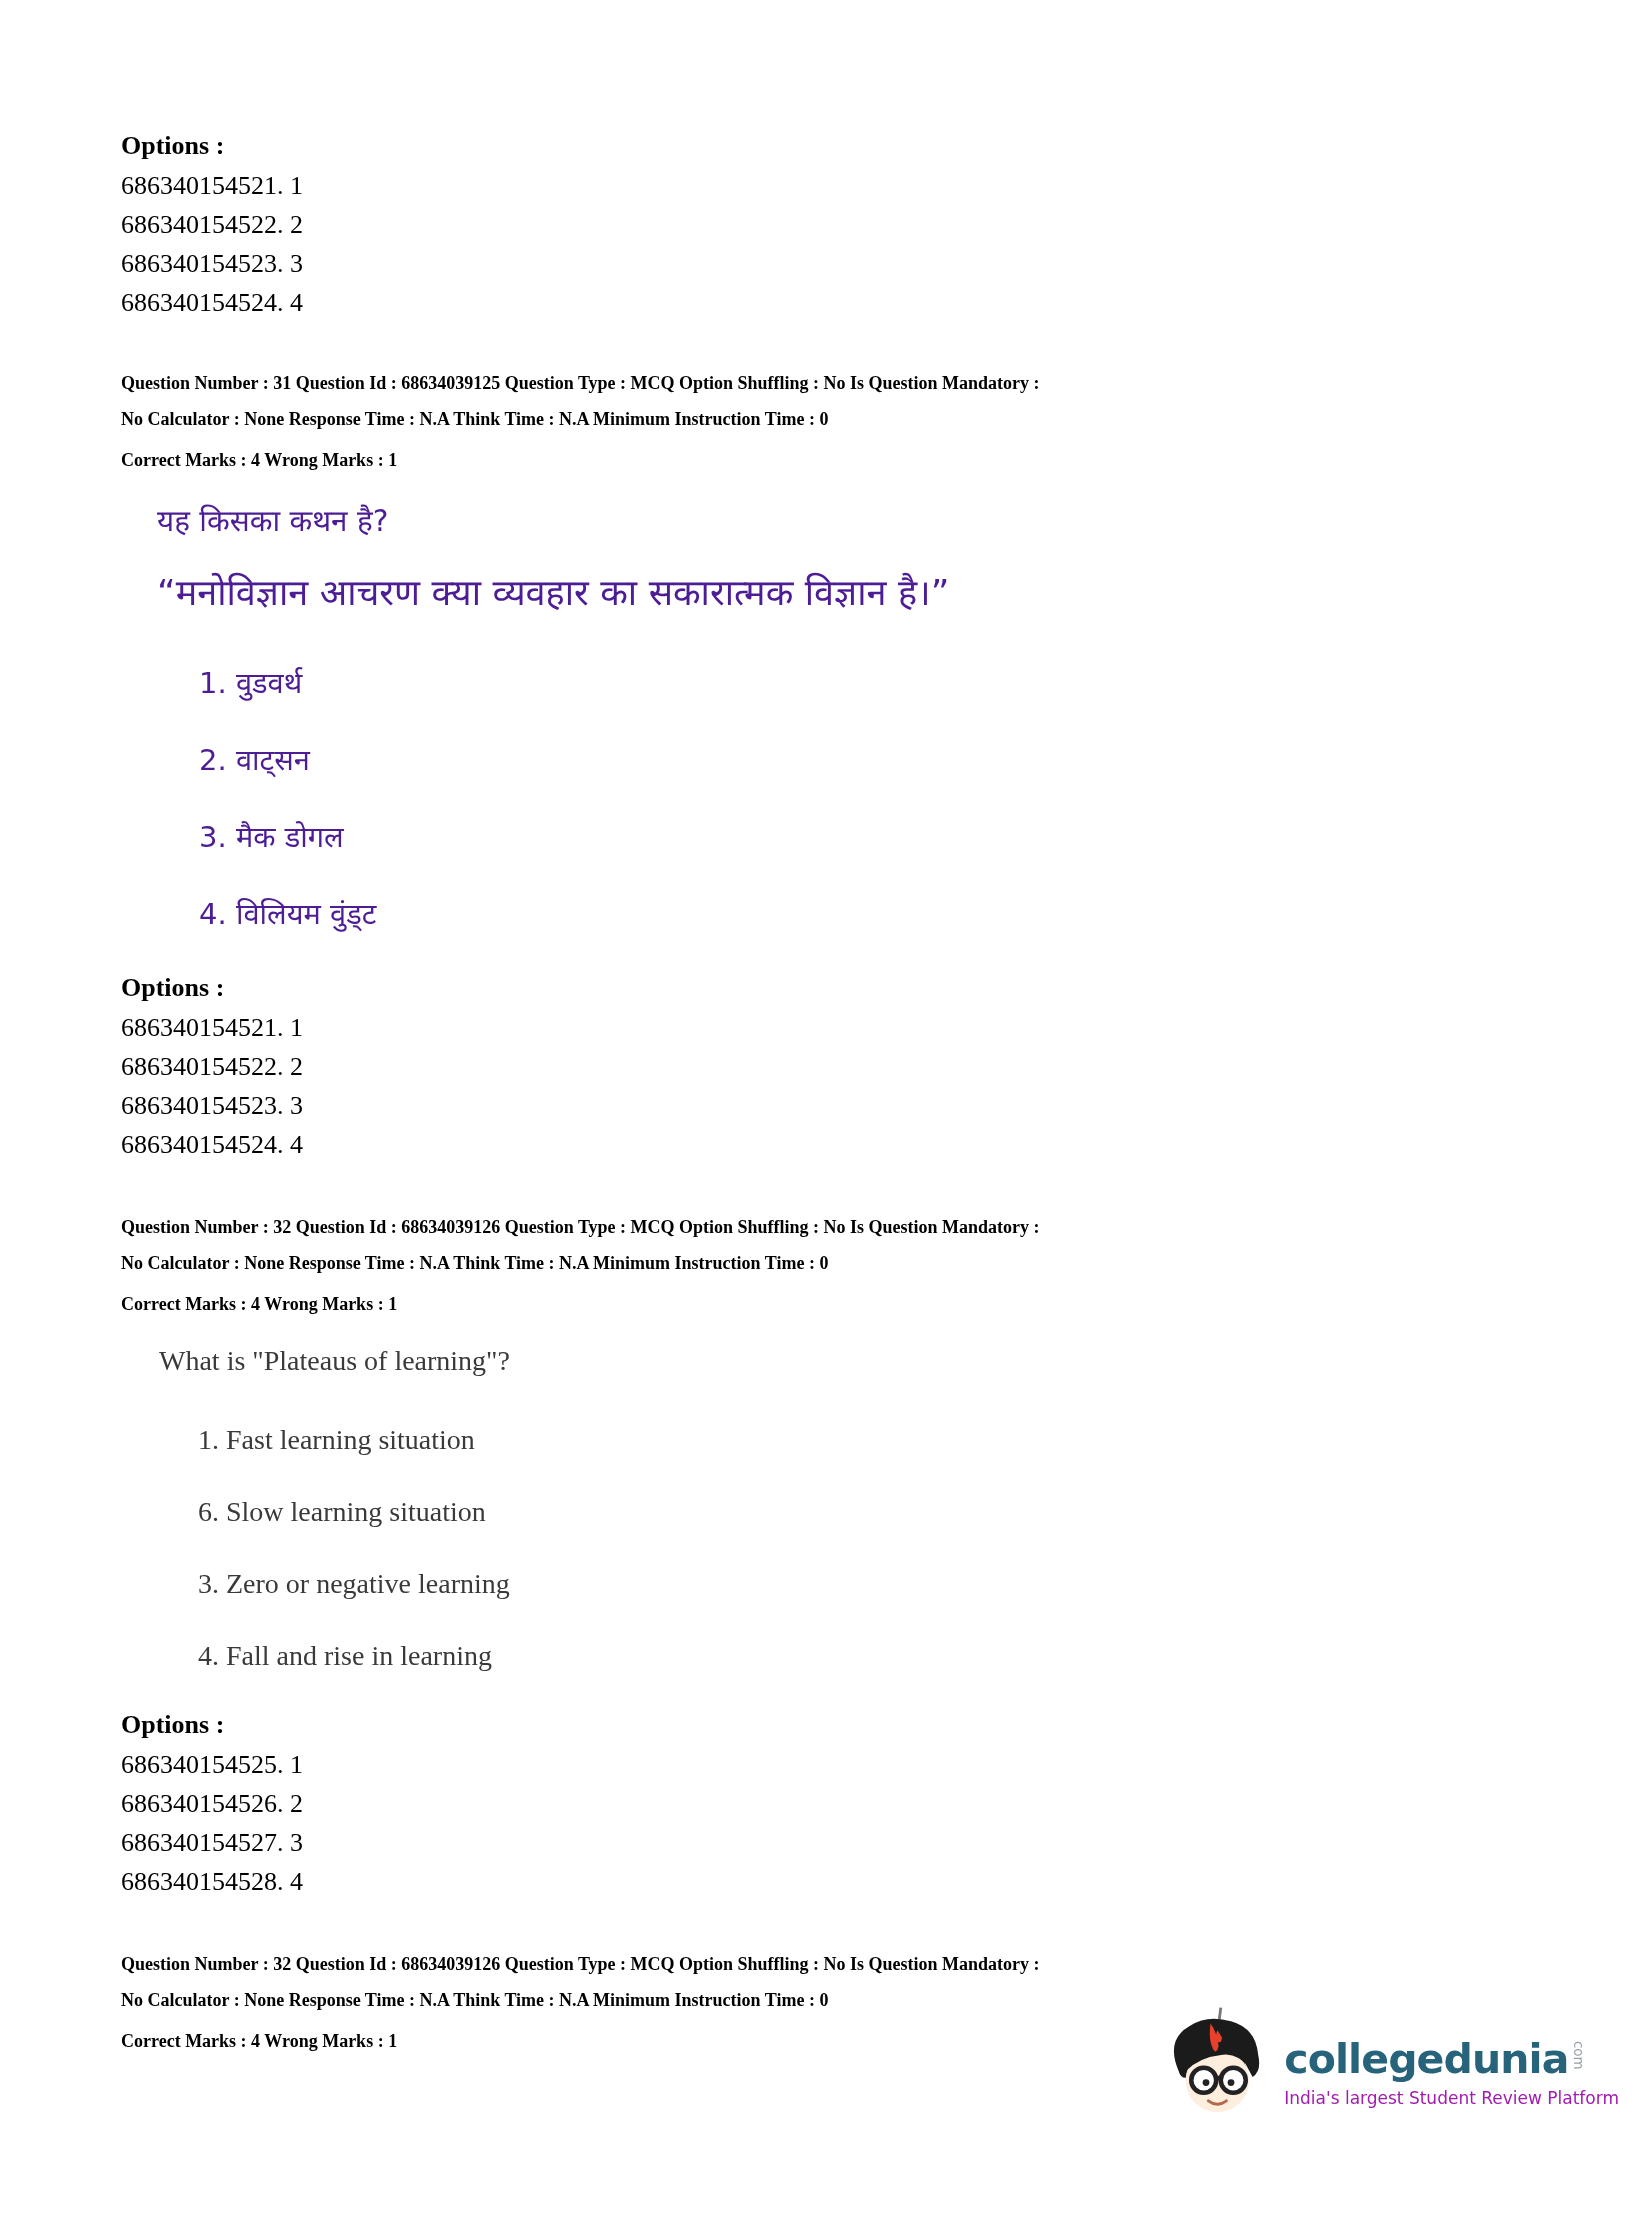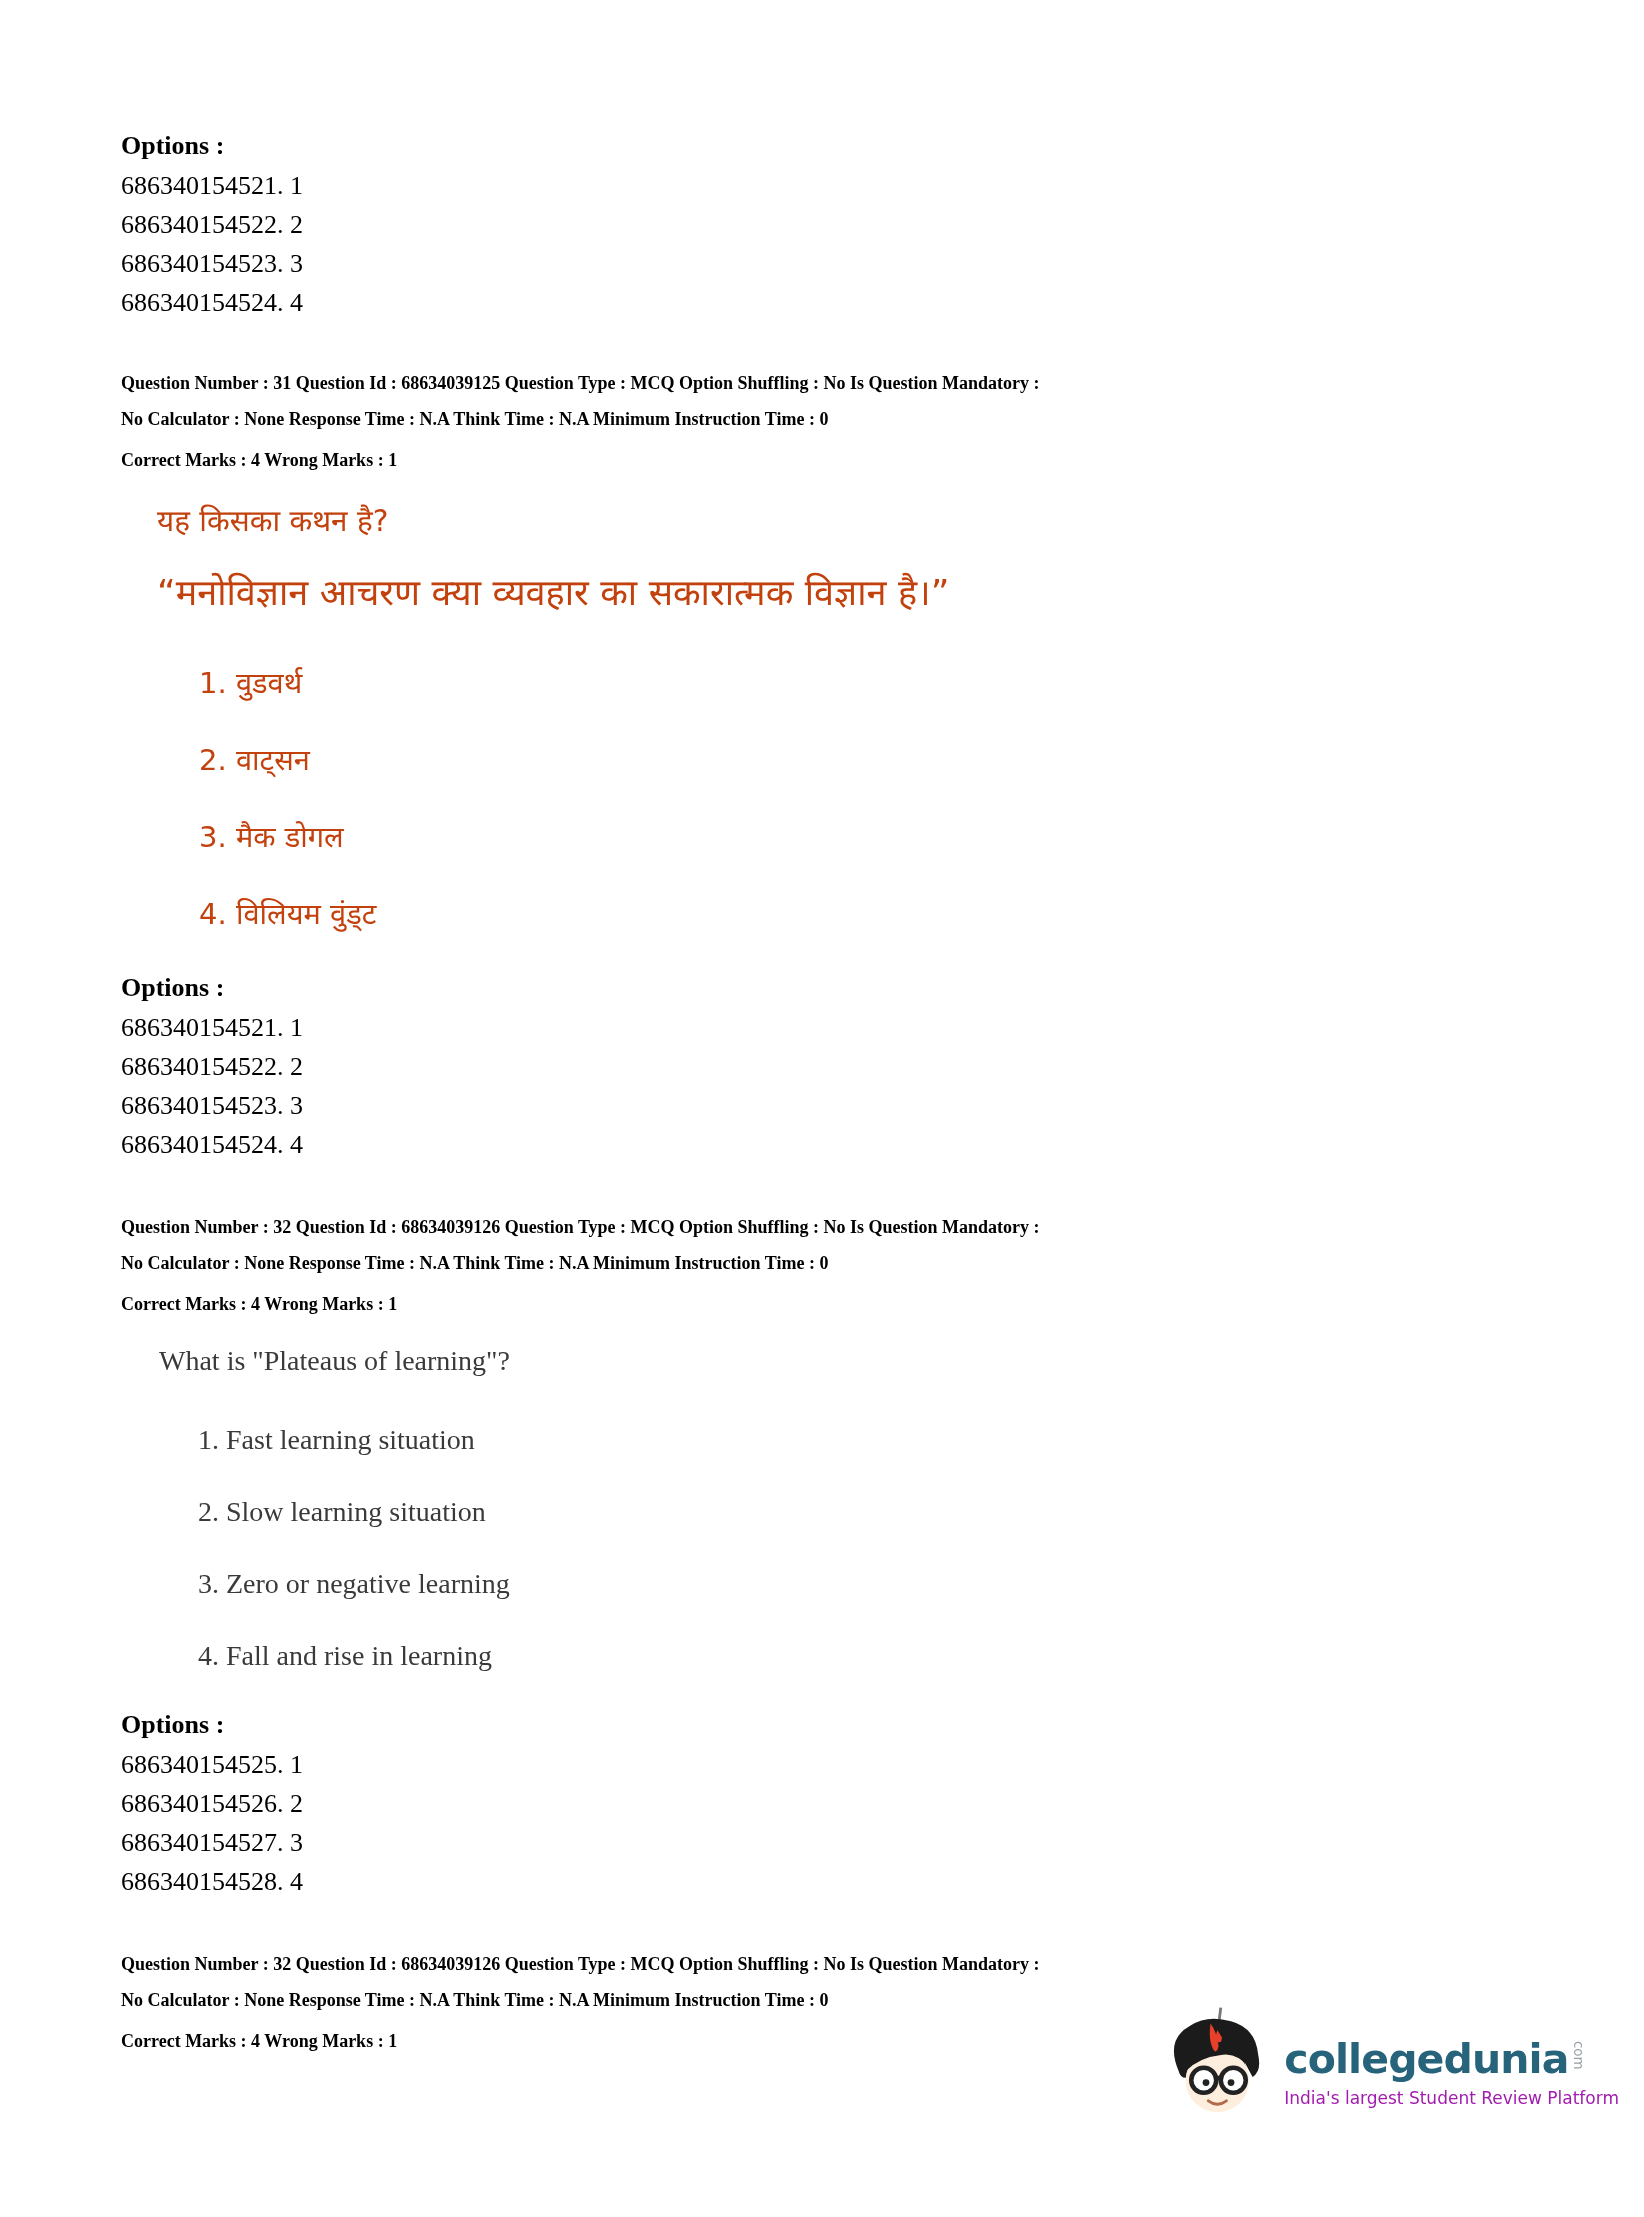--- a/index.html
+++ b/index.html
@@ -7,21 +7,21 @@
   .page {
     position:relative; width:1644px; height:2167px; background:#ffffff; overflow:hidden;
     font-family:"Liberation Serif","DejaVu Serif",serif; color:#000000;
   }
   .blk { position:absolute; }
   .options-label { font-weight:700; font-size:26px; line-height:41px; }
   .option-line  { font-size:26px; line-height:39px; }
   .meta { width:1487px; font-weight:700; font-size:18px; line-height:36px; }
   .meta .meta-line { white-space:nowrap; }
   .meta .meta-marks { margin-top:5.4px; }
-  .hindi { font-family:"DejaVu Sans",sans-serif; color:#c2410c; }
+  .hindi { font-family:"DejaVu Sans",sans-serif; color:#4c1d95; }
   .hindi-q { font-size:29.6px; line-height:38px; }
   .hindi-quote { font-size:36px; line-height:38px; margin-top:34px; }
   .choices-hi { margin-top:52px; padding-left:42px; }
   .choices-hi .choice { font-size:29px; line-height:39px; margin-bottom:38px; }
   .eng { color:#3a3a3a; }
   .eng-q { font-size:28px; line-height:36px; }
   .choices-en { margin-top:43px; padding-left:39px; }
   .choices-en .choice { font-size:28px; line-height:36px; margin-bottom:36px; }
   .footer-logo {
     position:absolute; right:25px; bottom:25px;
@@ -75,21 +75,21 @@
   <section class="blk meta" style="left:121px; top:1209px;">
     <div class="meta-line">Question Number : 32 Question Id : 68634039126 Question Type : MCQ Option Shuffling : No Is Question Mandatory :</div>
     <div class="meta-line">No Calculator : None Response Time : N.A Think Time : N.A Minimum Instruction Time : 0</div>
     <div class="meta-line meta-marks">Correct Marks : 4 Wrong Marks : 1</div>
   </section>
 
   <section class="blk eng" style="left:159px; top:1343px;">
     <div class="eng-q">What is "Plateaus of learning"?</div>
     <div class="choices-en">
       <div class="choice">1. Fast learning situation</div>
-      <div class="choice">2. Slow learning situation</div>
+      <div class="choice">6. Slow learning situation</div>
       <div class="choice">3. Zero or negative learning</div>
       <div class="choice">4. Fall and rise in learning</div>
     </div>
   </section>
 
   <section class="blk" style="left:121px; top:1704px;">
     <div class="options-label">Options :</div>
     <div class="option-line">686340154525. 1</div>
     <div class="option-line">686340154526. 2</div>
     <div class="option-line">686340154527. 3</div>

